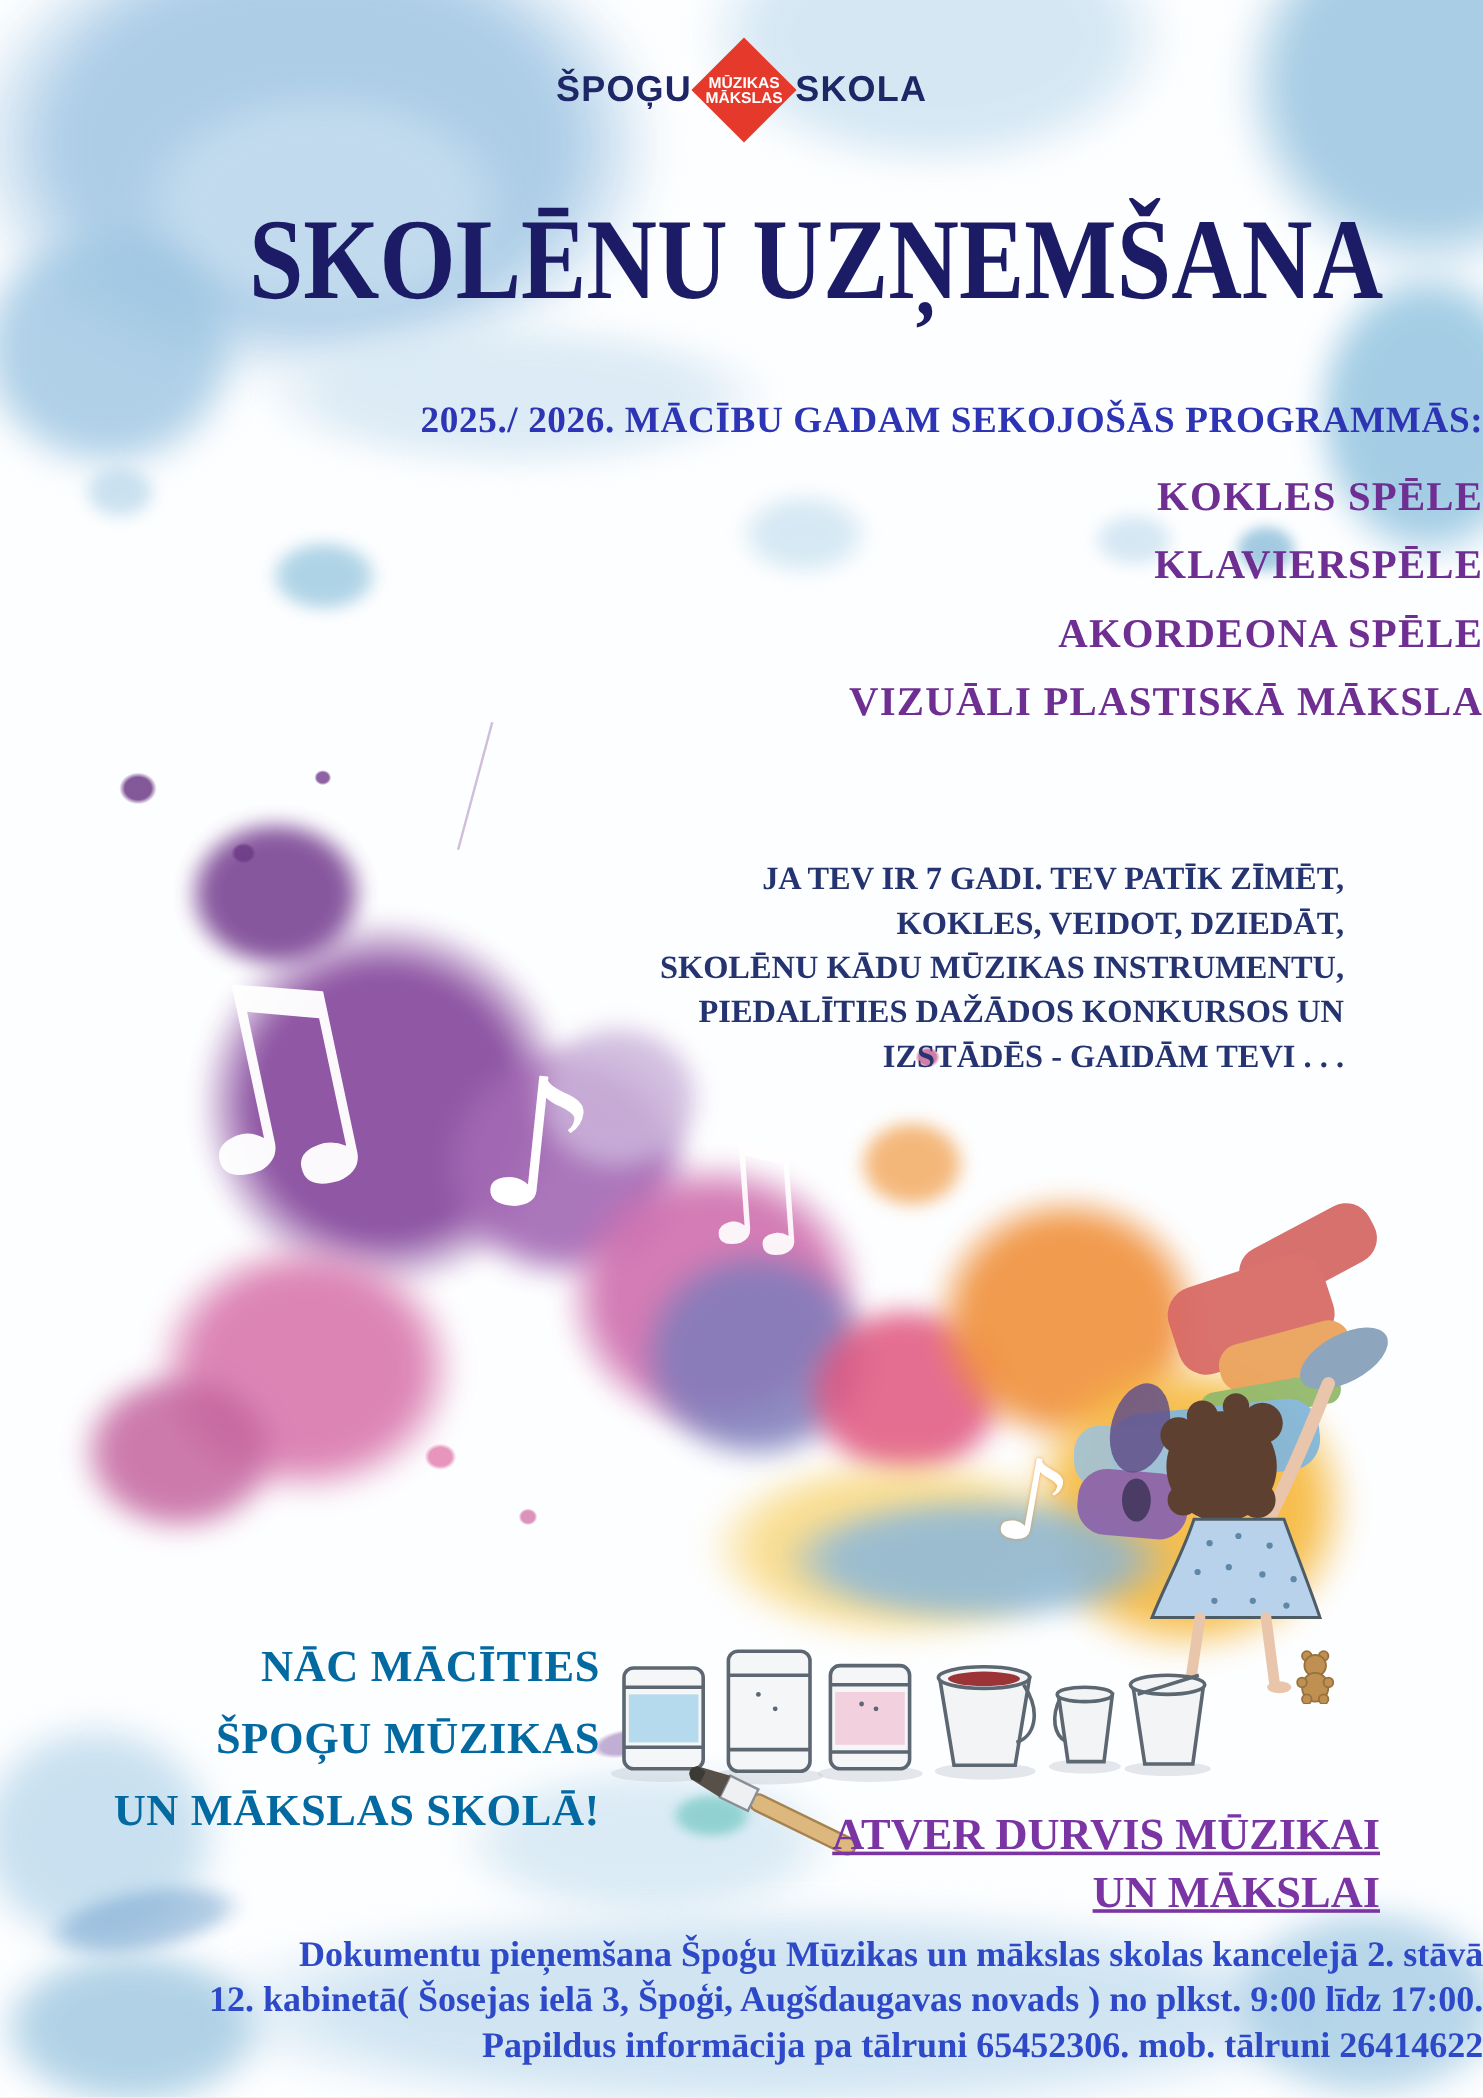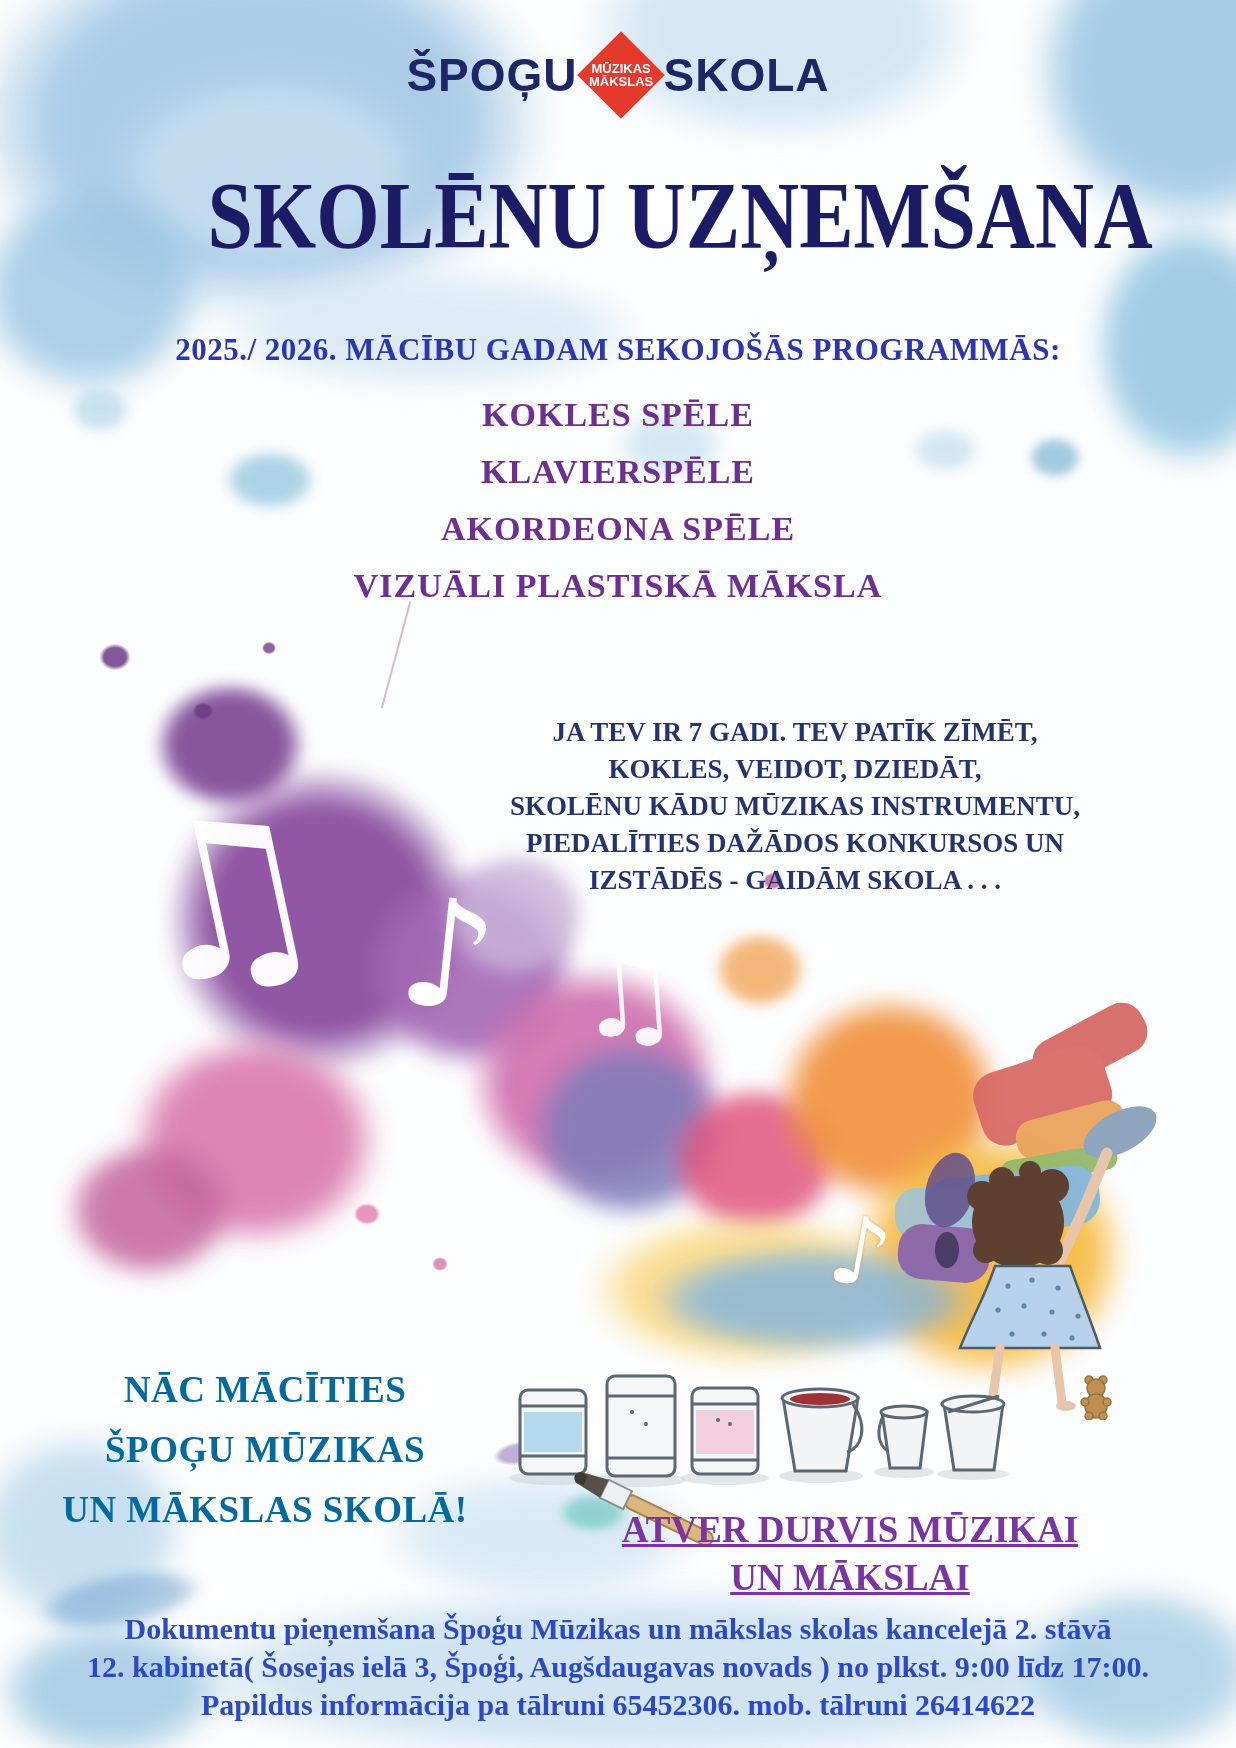--- a/index.html
+++ b/index.html
@@ -1,23 +1,23 @@
 <!DOCTYPE html>
 <html><head>
 <meta charset="utf-8">
 <style>
   html,body{margin:0;padding:0;background:#e8e8e8;}
   .poster{position:relative;width:1236px;height:1748px;margin:0 auto;background:#fdfeff;overflow:hidden;}
   .blob{position:absolute;background:radial-gradient(closest-side,var(--c) 0%,var(--c) 55%,transparent 78%);
         border-radius:48% 52% 60% 40%/55% 45% 58% 42%;}
   .z1{z-index:1}.z2{z-index:2}.z3{z-index:3}.z4{z-index:4}
   .note{position:absolute;color:#ffffff;font-family:"DejaVu Sans",sans-serif;line-height:1;z-index:3;user-select:none;}
-  .txt{position:absolute;text-align:center;font-family:"Liberation Serif",serif;font-weight:bold;z-index:5;}
+  .txt{position:absolute;text-align:right;font-family:"Liberation Serif",serif;font-weight:bold;z-index:5;}
   .logo-row{position:absolute;top:44px;left:0;width:100%;display:flex;justify-content:center;align-items:center;gap:8px;z-index:5;}
-  .logo-word{font-family:"Liberation Sans",sans-serif;font-weight:bold;font-size:46px;color:#1d2766;letter-spacing:1px;}
+  .logo-word{font-family:"Liberation Sans",sans-serif;font-weight:bold;font-size:30px;color:#1d2766;letter-spacing:1px;}
   .diamond{width:62px;height:62px;background:#e53a2b;transform:rotate(45deg);display:flex;align-items:center;justify-content:center;flex:0 0 auto;margin:0 4px;}
   .diamond-inner{transform:rotate(-45deg);text-align:center;color:#fff;font-family:"Liberation Sans",sans-serif;font-weight:bold;font-size:13px;line-height:13px;letter-spacing:0;}
   .title-wrap{position:absolute;top:160px;left:0;width:100%;text-align:right;z-index:5;}
   .title-wrap span{display:inline-block;transform:scaleX(.85);font-family:"Liberation Serif",serif;font-weight:bold;
         font-size:96px;color:#1c1b66;letter-spacing:0;white-space:nowrap;}
   .subtitle{top:332px;left:0;width:100%;font-size:31px;color:#2d35b5;letter-spacing:.5px;}
   .programs{top:386px;left:0;width:100%;font-size:34px;color:#6e2e92;line-height:57px;letter-spacing:1px;}
   .pitch{top:714px;left:470px;width:650px;font-size:27px;color:#253471;line-height:37px;}
   .cta-left{top:1360px;left:30px;width:470px;font-size:37px;color:#0369a1;line-height:60px;letter-spacing:.5px;}
   .cta-right{top:1506px;left:550px;width:600px;font-size:37px;color:#7a34a3;line-height:48px;text-decoration:underline;}
@@ -214,21 +214,21 @@
     <div>KLAVIERSPĒLE</div>
     <div>AKORDEONA SPĒLE</div>
     <div>VIZUĀLI PLASTISKĀ MĀKSLA</div>
   </div>
 
   <div class="txt pitch">
     <div>JA TEV IR 7 GADI. TEV PATĪK ZĪMĒT,</div>
     <div>KOKLES, VEIDOT, DZIEDĀT,</div>
     <div>SKOLĒNU KĀDU MŪZIKAS INSTRUMENTU,</div>
     <div>PIEDALĪTIES DAŽĀDOS KONKURSOS UN</div>
-    <div>IZSTĀDĒS - GAIDĀM SKOLA . . .</div>
+    <div>IZSTĀDĒS - GAIDĀM TEVI . . .</div>
   </div>
 
   <div class="txt cta-left">
     <div>NĀC MĀCĪTIES</div>
     <div>ŠPOĢU MŪZIKAS</div>
     <div>UN MĀKSLAS SKOLĀ!</div>
   </div>
 
   <div class="txt cta-right">
     <div>ATVER DURVIS MŪZIKAI</div>

